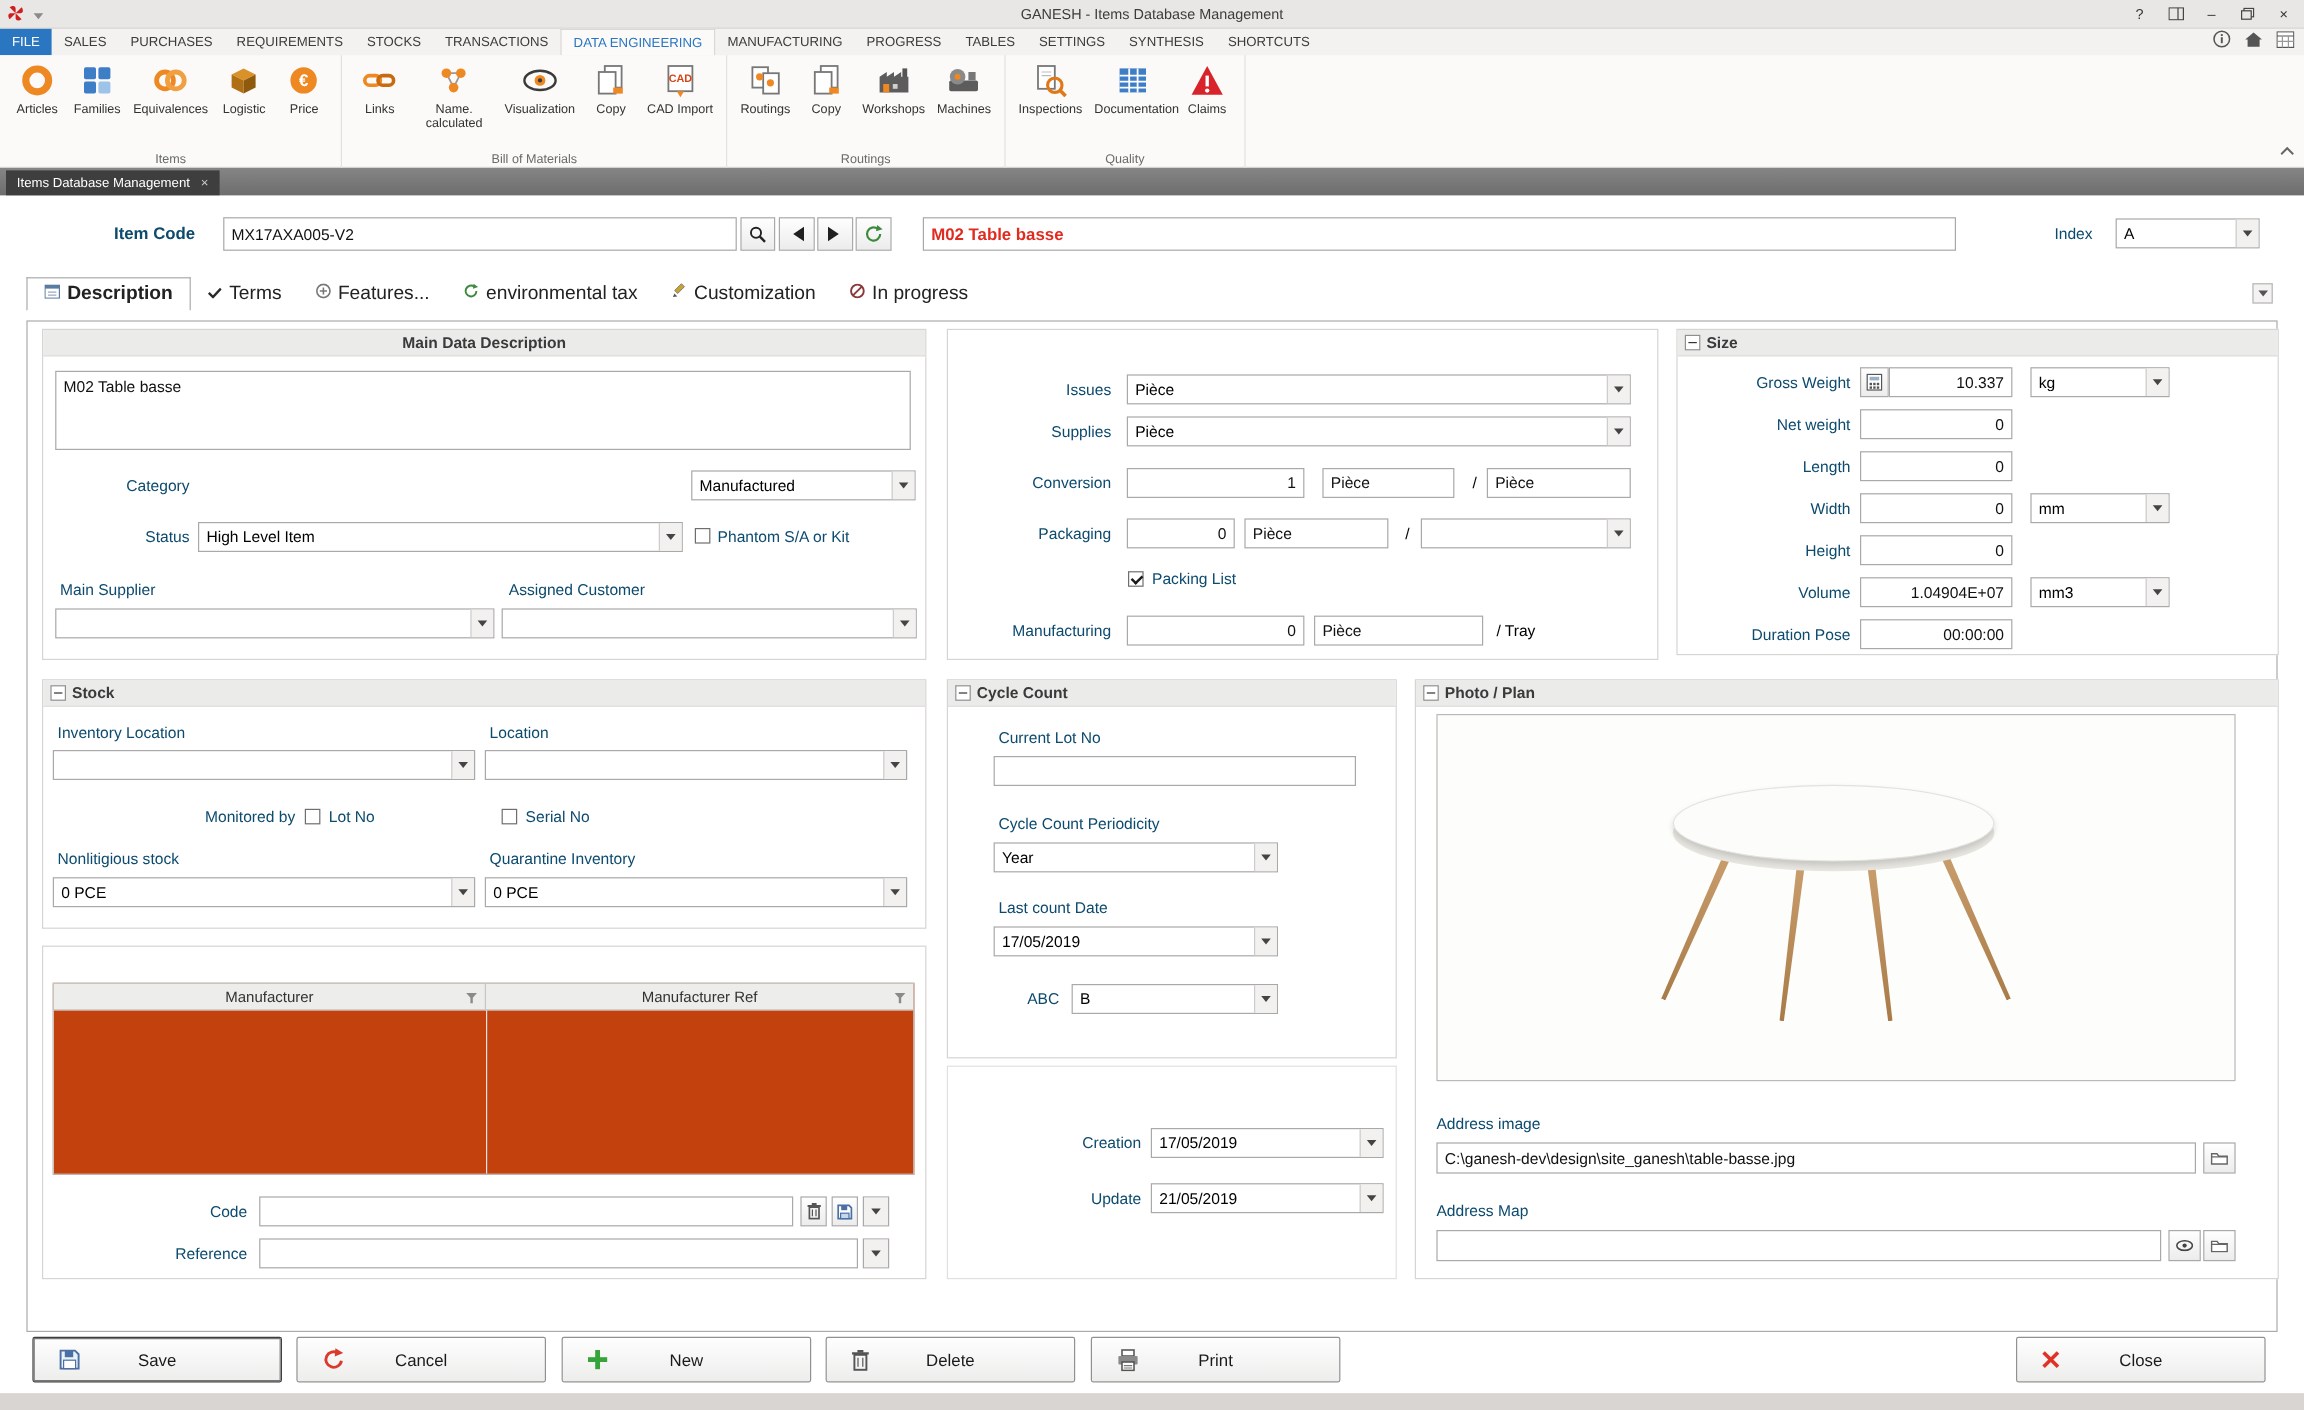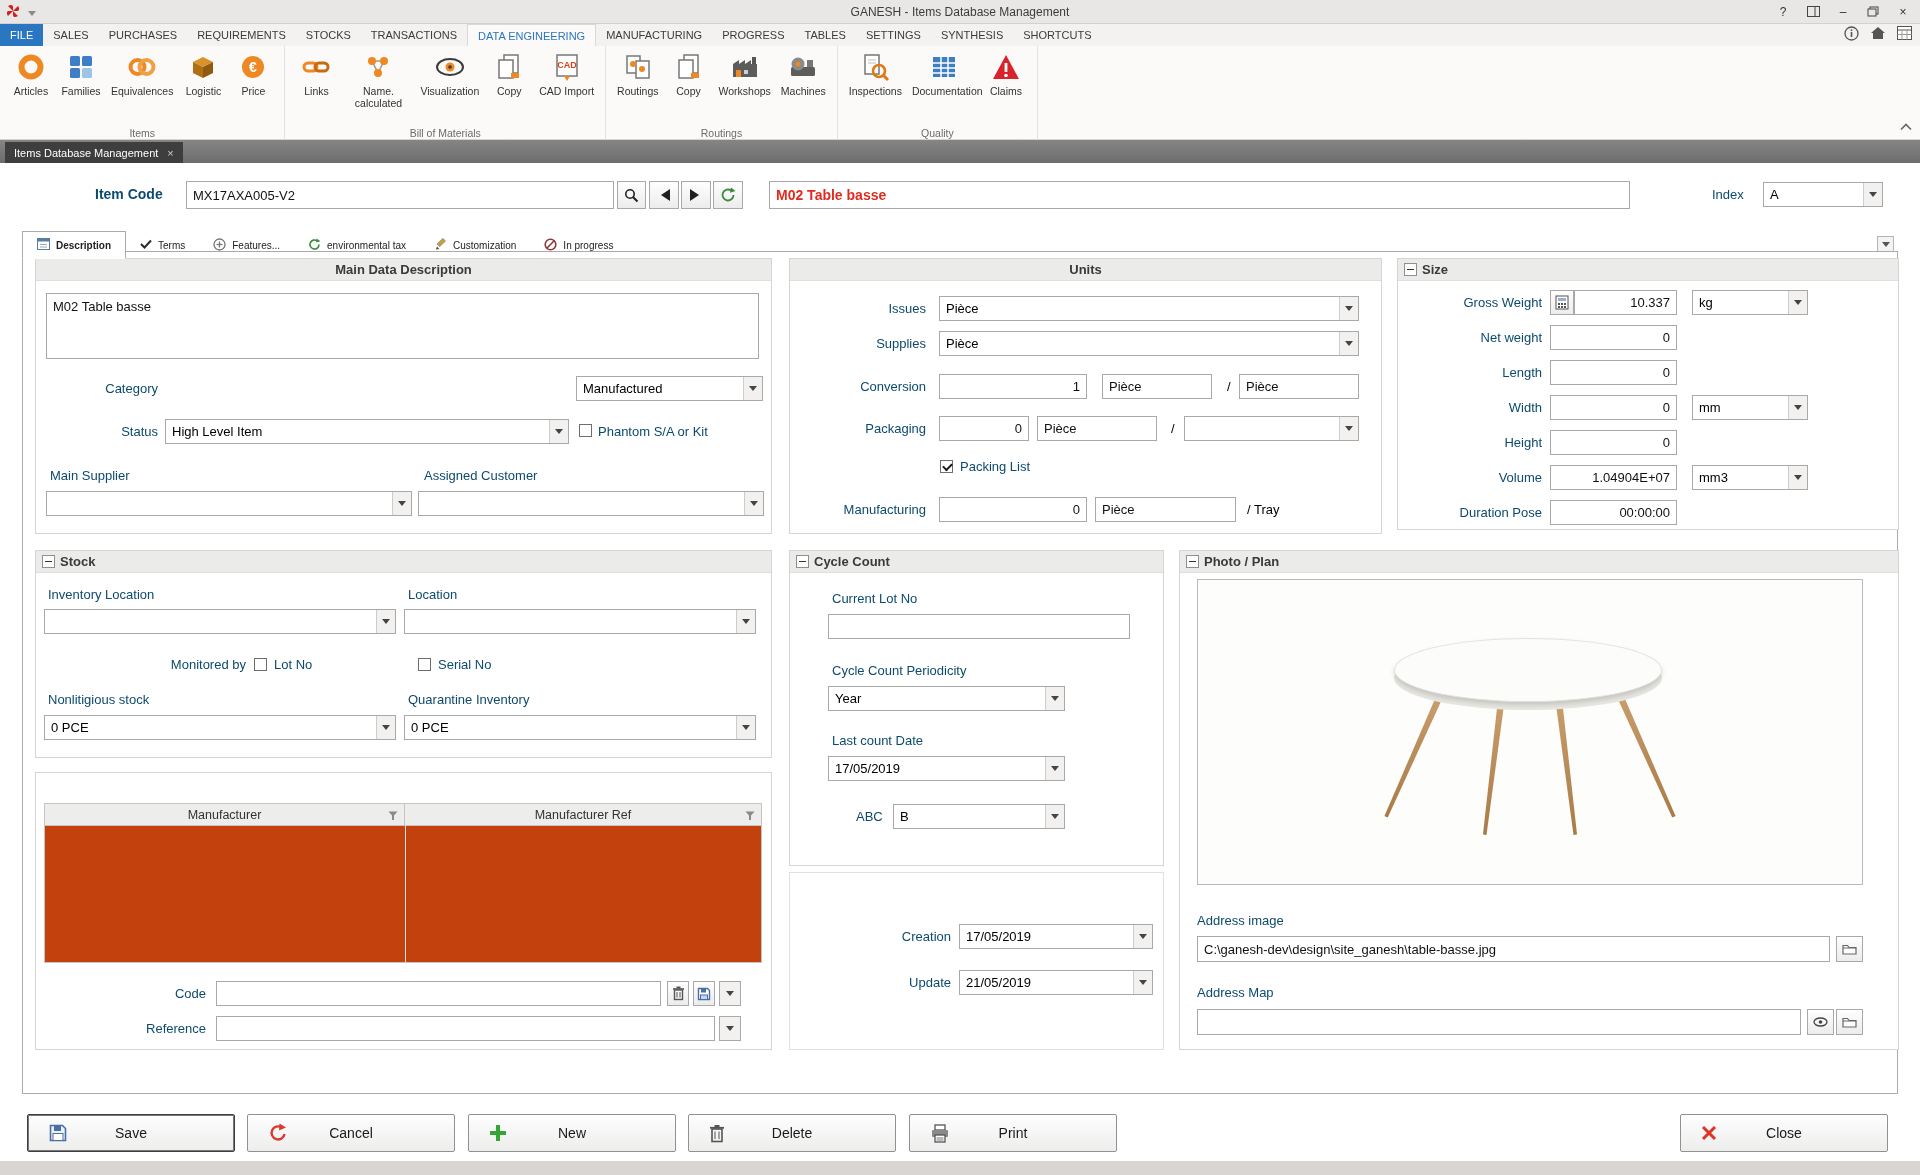--- a/index.html
+++ b/index.html
@@ -47,25 +47,25 @@
 .cb{position:absolute;width:13px;height:13px;border:1px solid #6e6e6e;background:#fff}
 .cb.on::after{content:"";position:absolute;left:2px;top:2px;width:7px;height:4px;border-left:2px solid #1a1a1a;border-bottom:2px solid #1a1a1a;transform:rotate(-45deg)}
 
 .grp{position:absolute;border:1px solid #d7d5d3;background:#fff}
 .ghead{height:22px;background:#ebebea;border-bottom:1px solid #e0dedc;display:flex;align-items:center;font-size:13px;font-weight:bold;color:#3a3a3a}
 .ghead.center{justify-content:center}
 .mbox{width:13px;height:13px;border:1px solid #8f8f8f;background:#fff;margin:0 5px 0 6px;position:relative;flex:0 0 auto}
 .mbox::after{content:"";position:absolute;left:2px;right:2px;top:5px;height:1px;background:#333}
 
 #ftabs{position:absolute;left:22px;top:67px;width:1876px;height:28px;display:flex;align-items:flex-end}
-.ftab{height:26px;display:flex;align-items:center;gap:6px;padding:0 14px;font-size:10px;color:#222}
+.ftab{height:26px;display:flex;align-items:center;gap:6px;padding:0 14px;font-size:16px;color:#222}
 .ftab.on{height:28px;background:#fff;border:1px solid #ababab;border-bottom:1px solid #fff;font-weight:bold;z-index:3;margin-bottom:-1px}
 #tab-ddl{margin-left:auto;align-self:center;width:17px;height:17px;border:1px solid #b5b5b5;background:#f4f3f2;display:flex;align-items:center;justify-content:center;margin-right:4px}
 #tab-ddl::after{content:"";border:4px solid transparent;border-top:5px solid #555;margin-top:5px}
-#form-area{position:absolute;left:22px;top:88px;width:1876px;height:843px;border:1px solid #ababab;background:#fff;z-index:1}
+#form-area{position:absolute;left:22px;top:104px;width:1876px;height:843px;border:1px solid #ababab;background:#fff;z-index:1}
 
 .abtn{position:absolute;top:951px;width:208px;height:38px;border:1px solid #919191;border-radius:2px;background:linear-gradient(#fefefe,#ededec);display:flex;align-items:center;justify-content:center;font-size:14px;color:#1a1a1a}
 .abtn .aic{position:absolute;left:20px;display:flex;align-items:center}
 .abtn.primary{border:1px solid #3f3f3f;box-shadow:inset 0 0 0 1px #777}
 
 #mgrid{position:absolute;left:8px;top:30px;width:718px;height:160px;border:1px solid #c5c5c5;background:#c2410c}
 #mgh{position:absolute;left:0;top:0;right:0;height:22px;background:#ededec;border-bottom:1px solid #c5c5c5;display:flex}
 .mgc{position:relative;display:flex;align-items:center;justify-content:center;font-size:12.5px;color:#333}
 .mgv{position:absolute;left:360px;top:22px;bottom:0;width:1px;background:#e4e4e4}
 .funnel{position:absolute;right:6px;top:6px}
@@ -464,23 +464,20 @@
             <span class="cval"></span>
             <span class="arr"></span>
           </div>
         <div class="combo" style="left:382px;top:232px;width:346px">
             <span class="cval"></span>
             <span class="arr"></span>
           </div>
       </div>
 
       <div class="grp" style="left:766px;top:6px;width:593px;height:276px">
-        <div class="ghead center">
-            <span>Units</span>
-          </div>
         <div class="lbl lblr" style="left:0;top:42px;width:136px">Issues</div>
         <div class="combo" style="left:149px;top:37px;width:420px">
             <span class="cval">Pièce</span>
             <span class="arr"></span>
           </div>
         <div class="lbl lblr" style="left:0;top:77px;width:136px">Supplies</div>
         <div class="combo" style="left:149px;top:72px;width:420px">
             <span class="cval">Pièce</span>
             <span class="arr"></span>
           </div>

